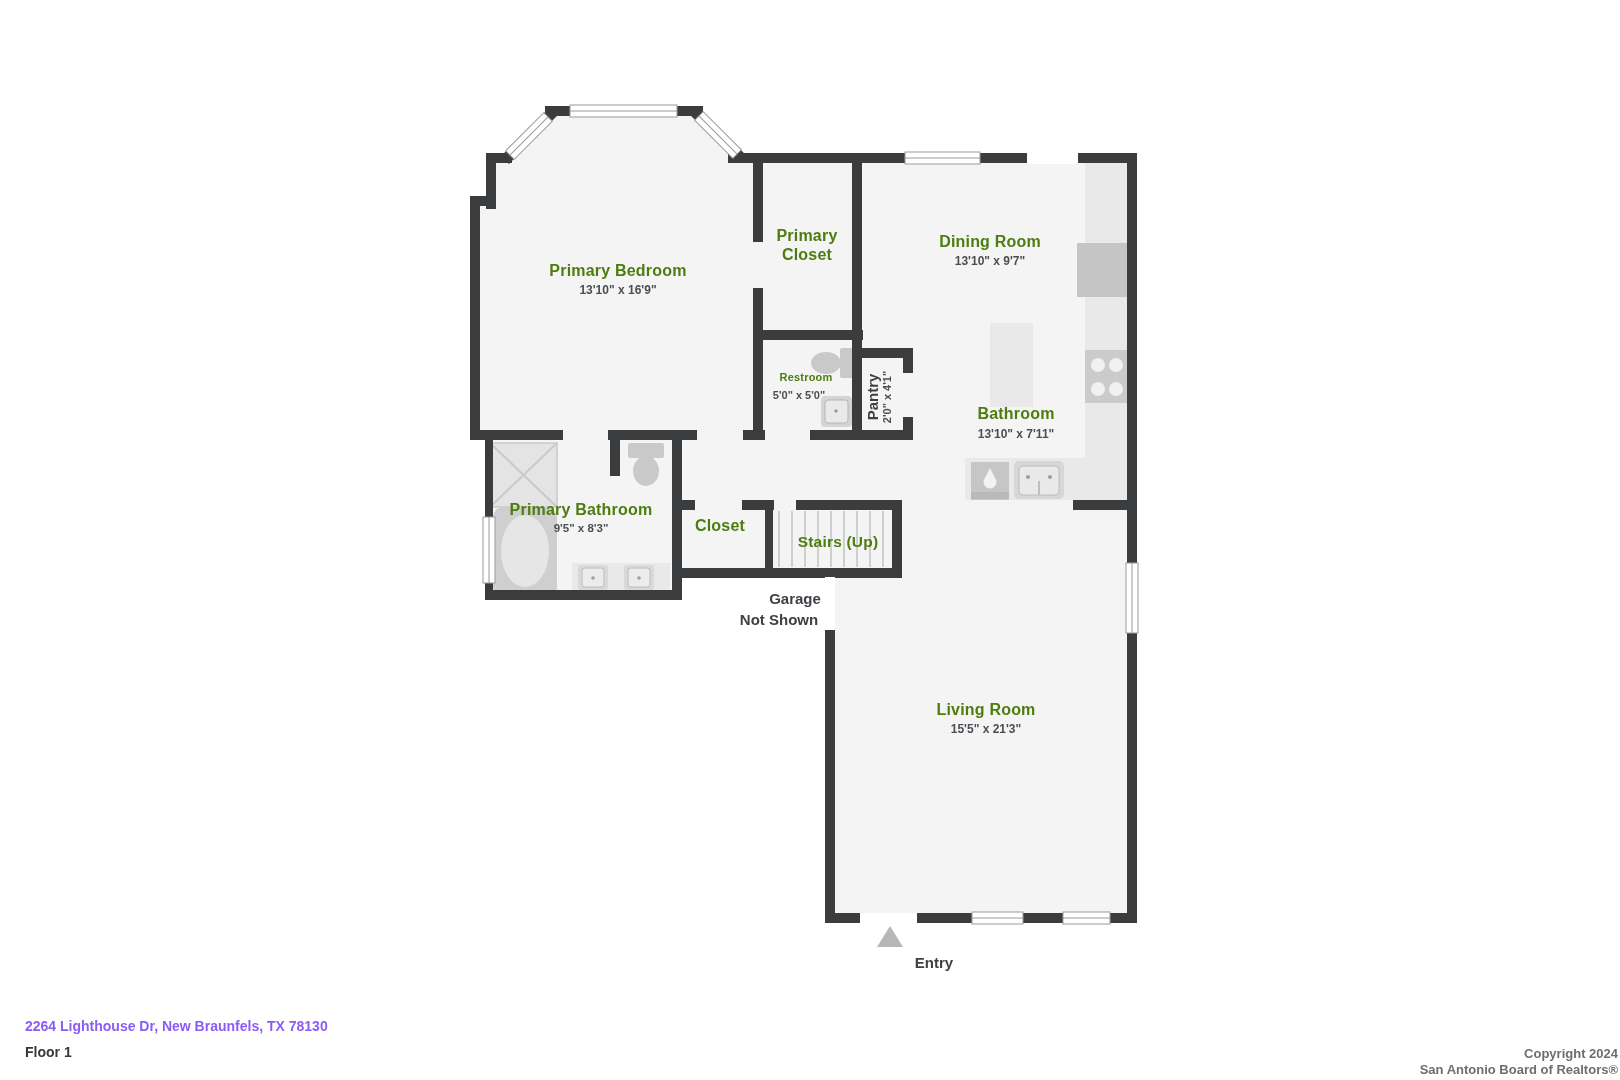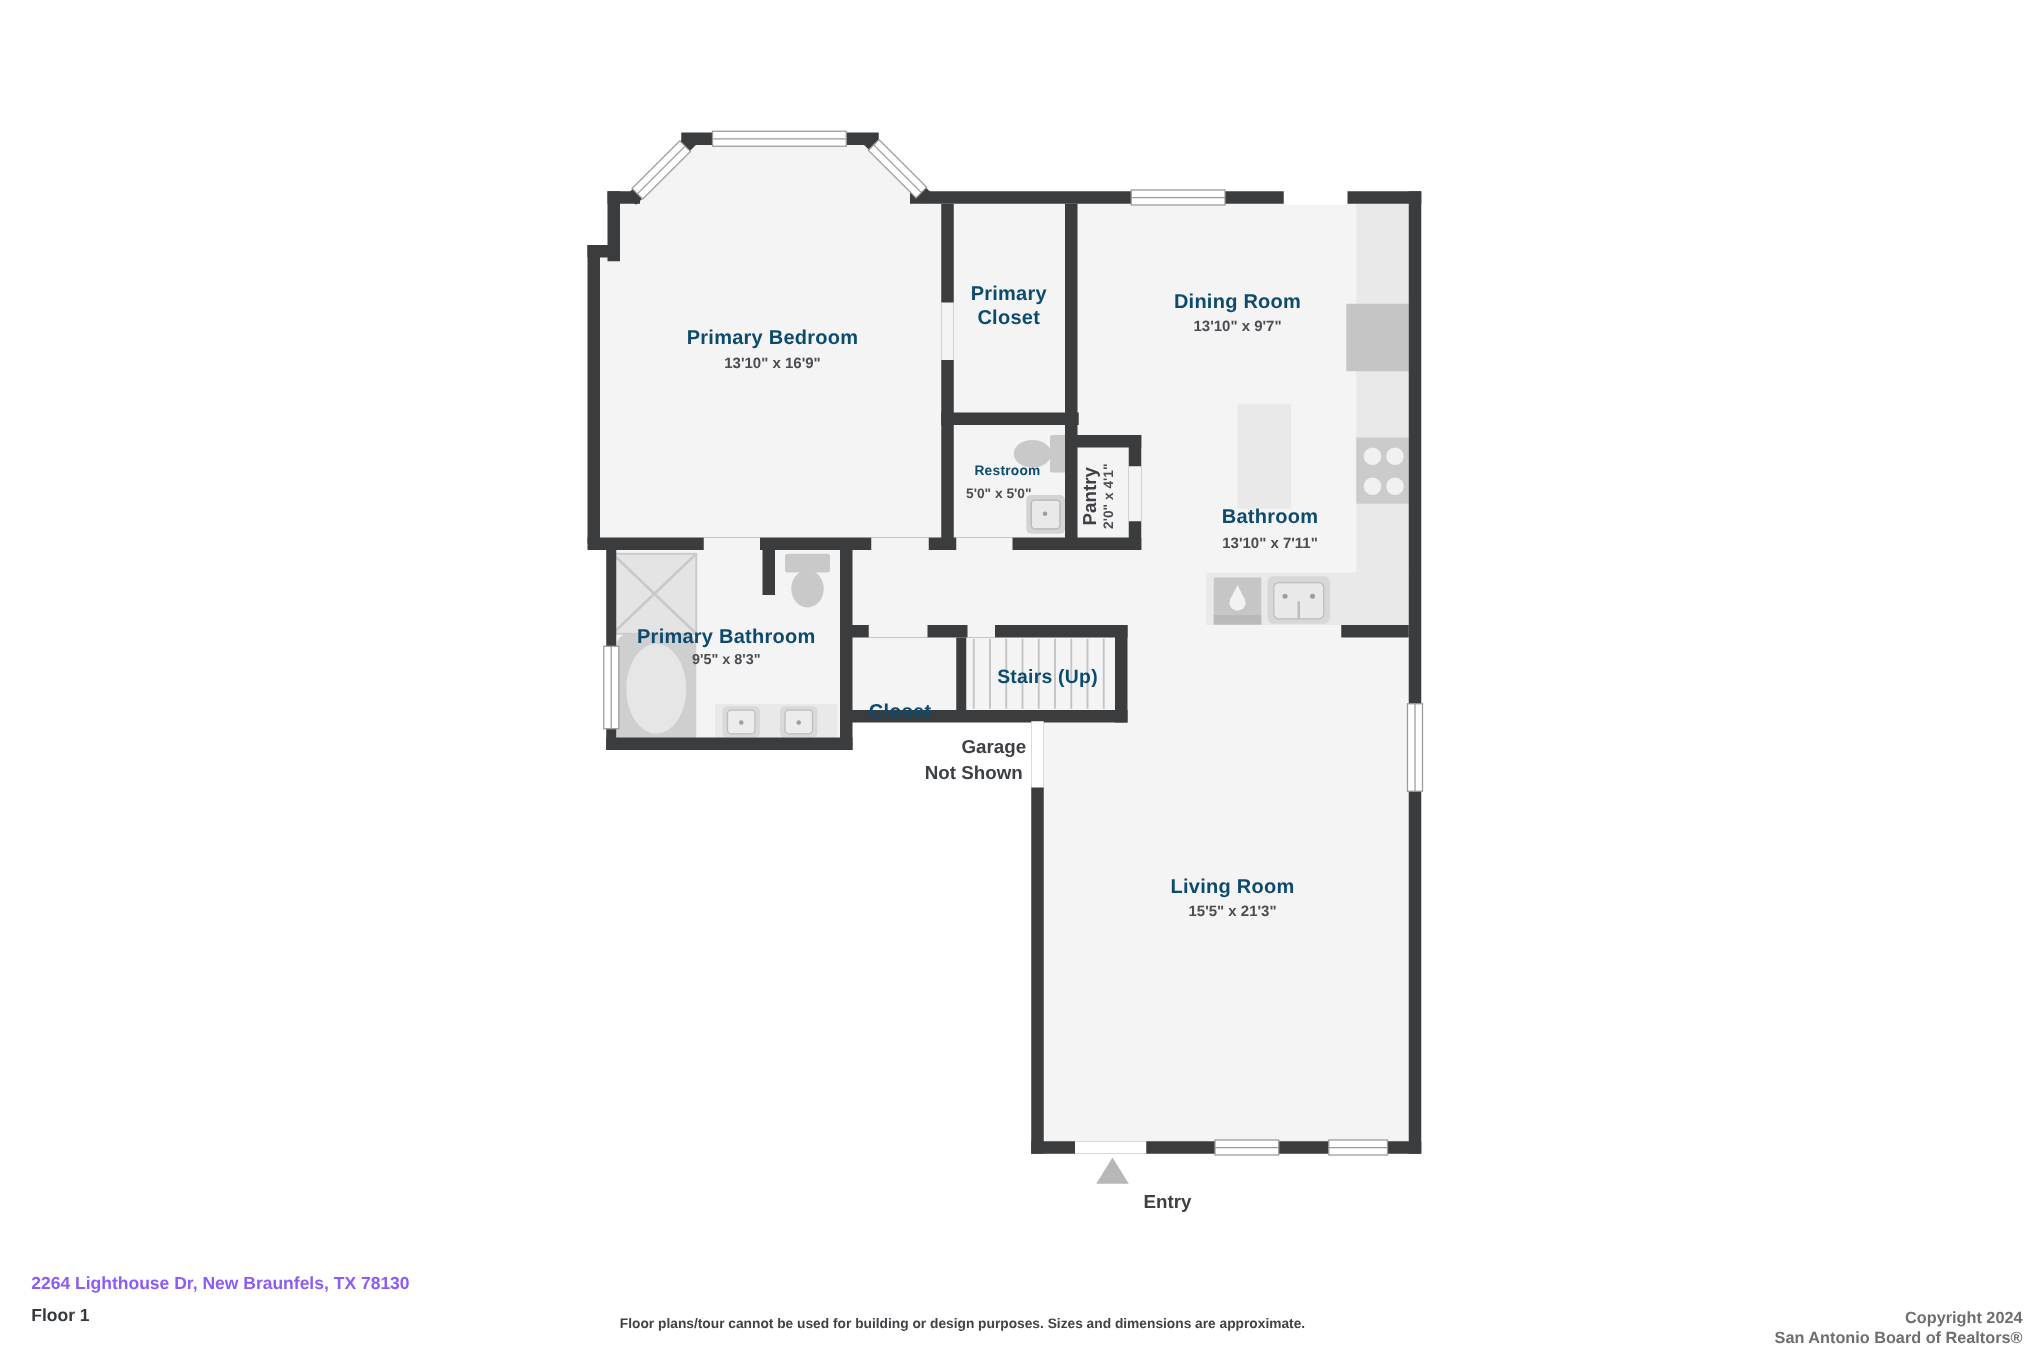--- a/index.html
+++ b/index.html
@@ -1,20 +1,20 @@
 <!DOCTYPE html>
 <html><head>
 <meta charset="utf-8">
 <style>
   html,body{margin:0;padding:0;background:#fff;}
   .stage{position:relative;width:1620px;height:1080px;background:#fff;overflow:hidden;
          font-family:"Liberation Sans","DejaVu Sans",sans-serif;}
   .plan-svg{position:absolute;left:0;top:0;}
   .lbl{position:absolute;transform:translate(-50%,-50%);text-align:center;white-space:nowrap;
-       color:#0c4a6e;font-weight:700;}
+       color:#4d7c0f;font-weight:700;}
   .room-name{font-size:16px;letter-spacing:.2px;}
   .room-dims{font-size:12px;color:#4a4e53;}
   .wrap{white-space:normal;line-height:19px;}
   .pantry-rot{position:absolute;transform:translate(-50%,-50%) rotate(-90deg);text-align:center;
               color:#3d4145;font-weight:700;white-space:nowrap;}
   .pantry-rot .p-name{font-size:15px;display:block;line-height:17px;}
   .pantry-rot .p-dims{font-size:11px;display:block;line-height:13px;color:#4a4e53;}
   .note{position:absolute;transform:translate(-50%,-50%);color:#3d4145;font-weight:700;
         font-size:15px;white-space:nowrap;}
   .footer-addr{position:absolute;left:25px;top:1018px;font-size:14px;font-weight:700;color:#8b5cf6;}
@@ -211,32 +211,31 @@
     <span class="p-name">Pantry</span>
     <span class="p-dims">2'0" x 4'1"</span>
   </div>
 
   <div class="lbl room-name" style="left:1016px;top:414px;">Bathroom</div>
   <div class="lbl room-dims" style="left:1016px;top:434px;">13'10" x 7'11"</div>
 
   <div class="lbl room-name" style="left:581px;top:510px;">Primary Bathroom</div>
   <div class="lbl room-dims" style="left:581px;top:528px;font-size:11.5px;">9'5" x 8'3"</div>
 
-  <div class="lbl room-name" style="left:720px;top:570px;">Closet</div>
+  <div class="lbl room-name" style="left:720px;top:526px;">Closet</div>
 
   <div class="lbl room-name" style="left:838px;top:542px;font-size:15.5px;">Stairs (Up)</div>
 
   <div class="lbl room-name" style="left:986px;top:710px;">Living Room</div>
   <div class="lbl room-dims" style="left:986px;top:729px;">15'5" x 21'3"</div>
 
   <div class="note" style="left:779px;top:598px;margin-left:16px;">Garage</div>
   <div class="note" style="left:779px;top:619px;">Not Shown</div>
   <div class="note" style="left:934px;top:962px;">Entry</div>
 
   <div class="footer-addr">2264 Lighthouse Dr, New Braunfels, TX 78130</div>
   <div class="footer-floor">Floor 1</div>
-  <div class="footer-disc">Floor plans/tour cannot be used for building or design purposes. Sizes and dimensions are approximate.</div>
   <div class="footer-copy">
     <div>Copyright 2024</div>
     <div>San Antonio Board of Realtors®</div>
   </div>
 
 </div>
 
 </body></html>

